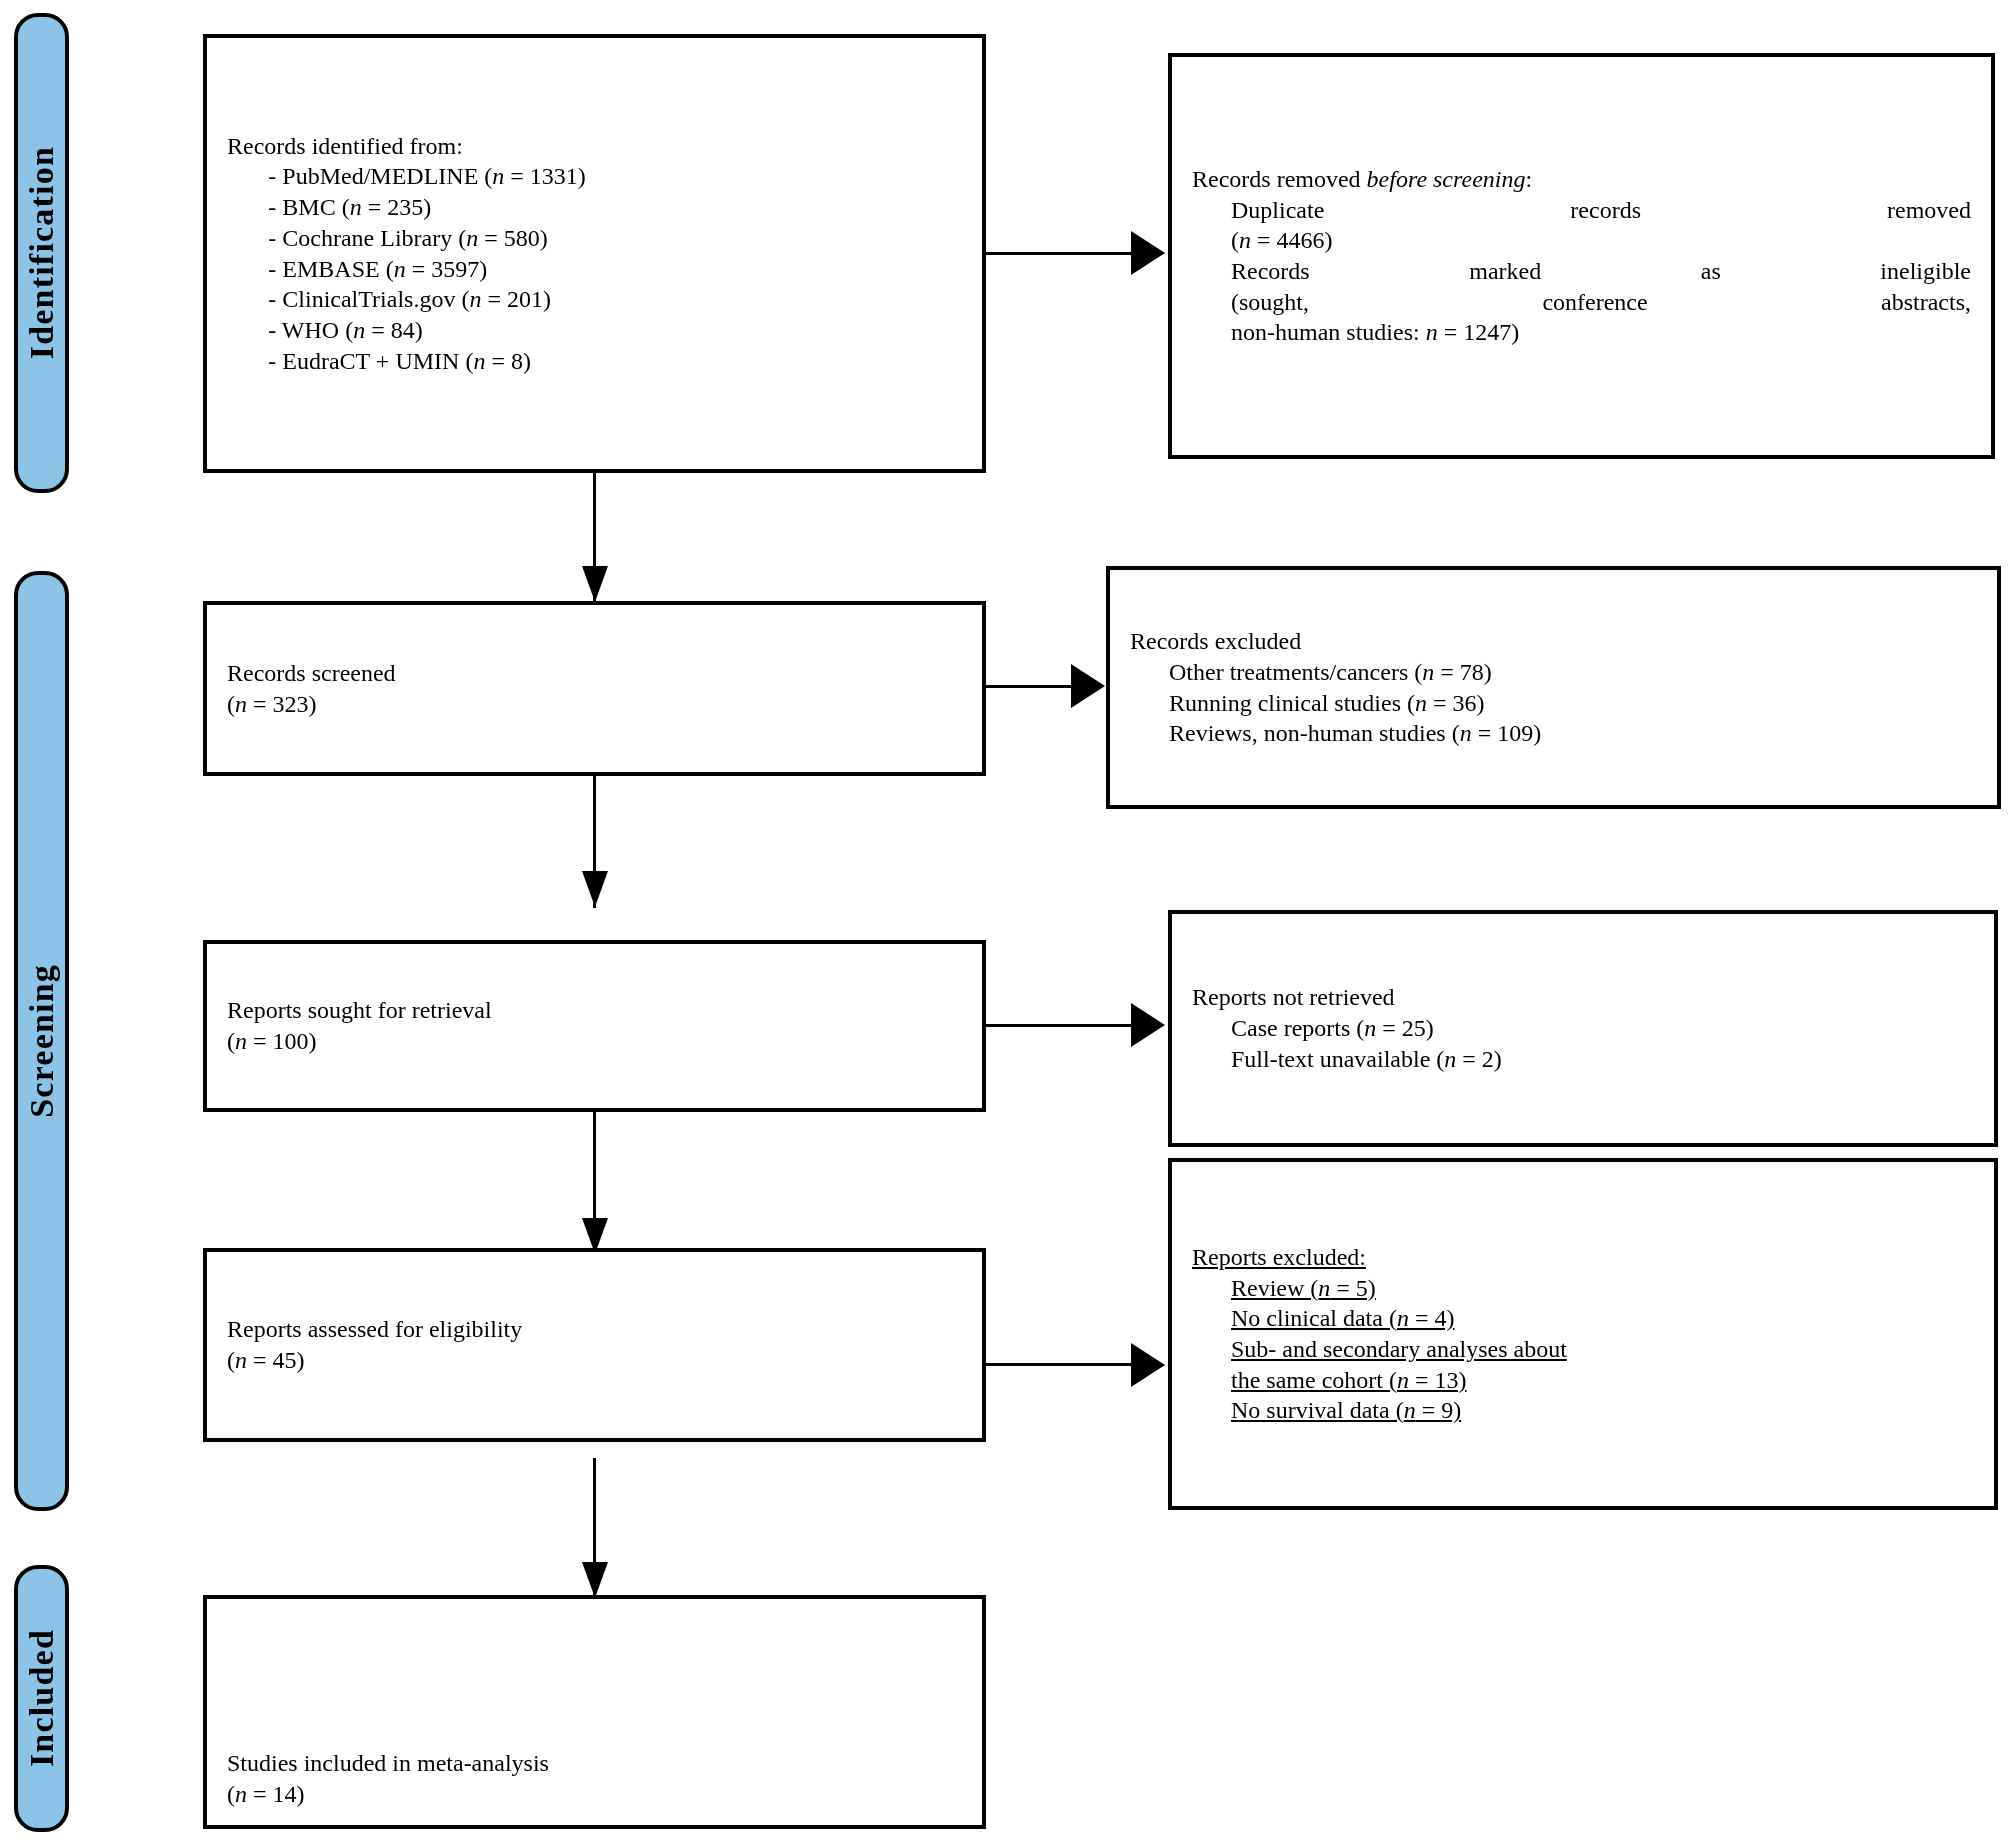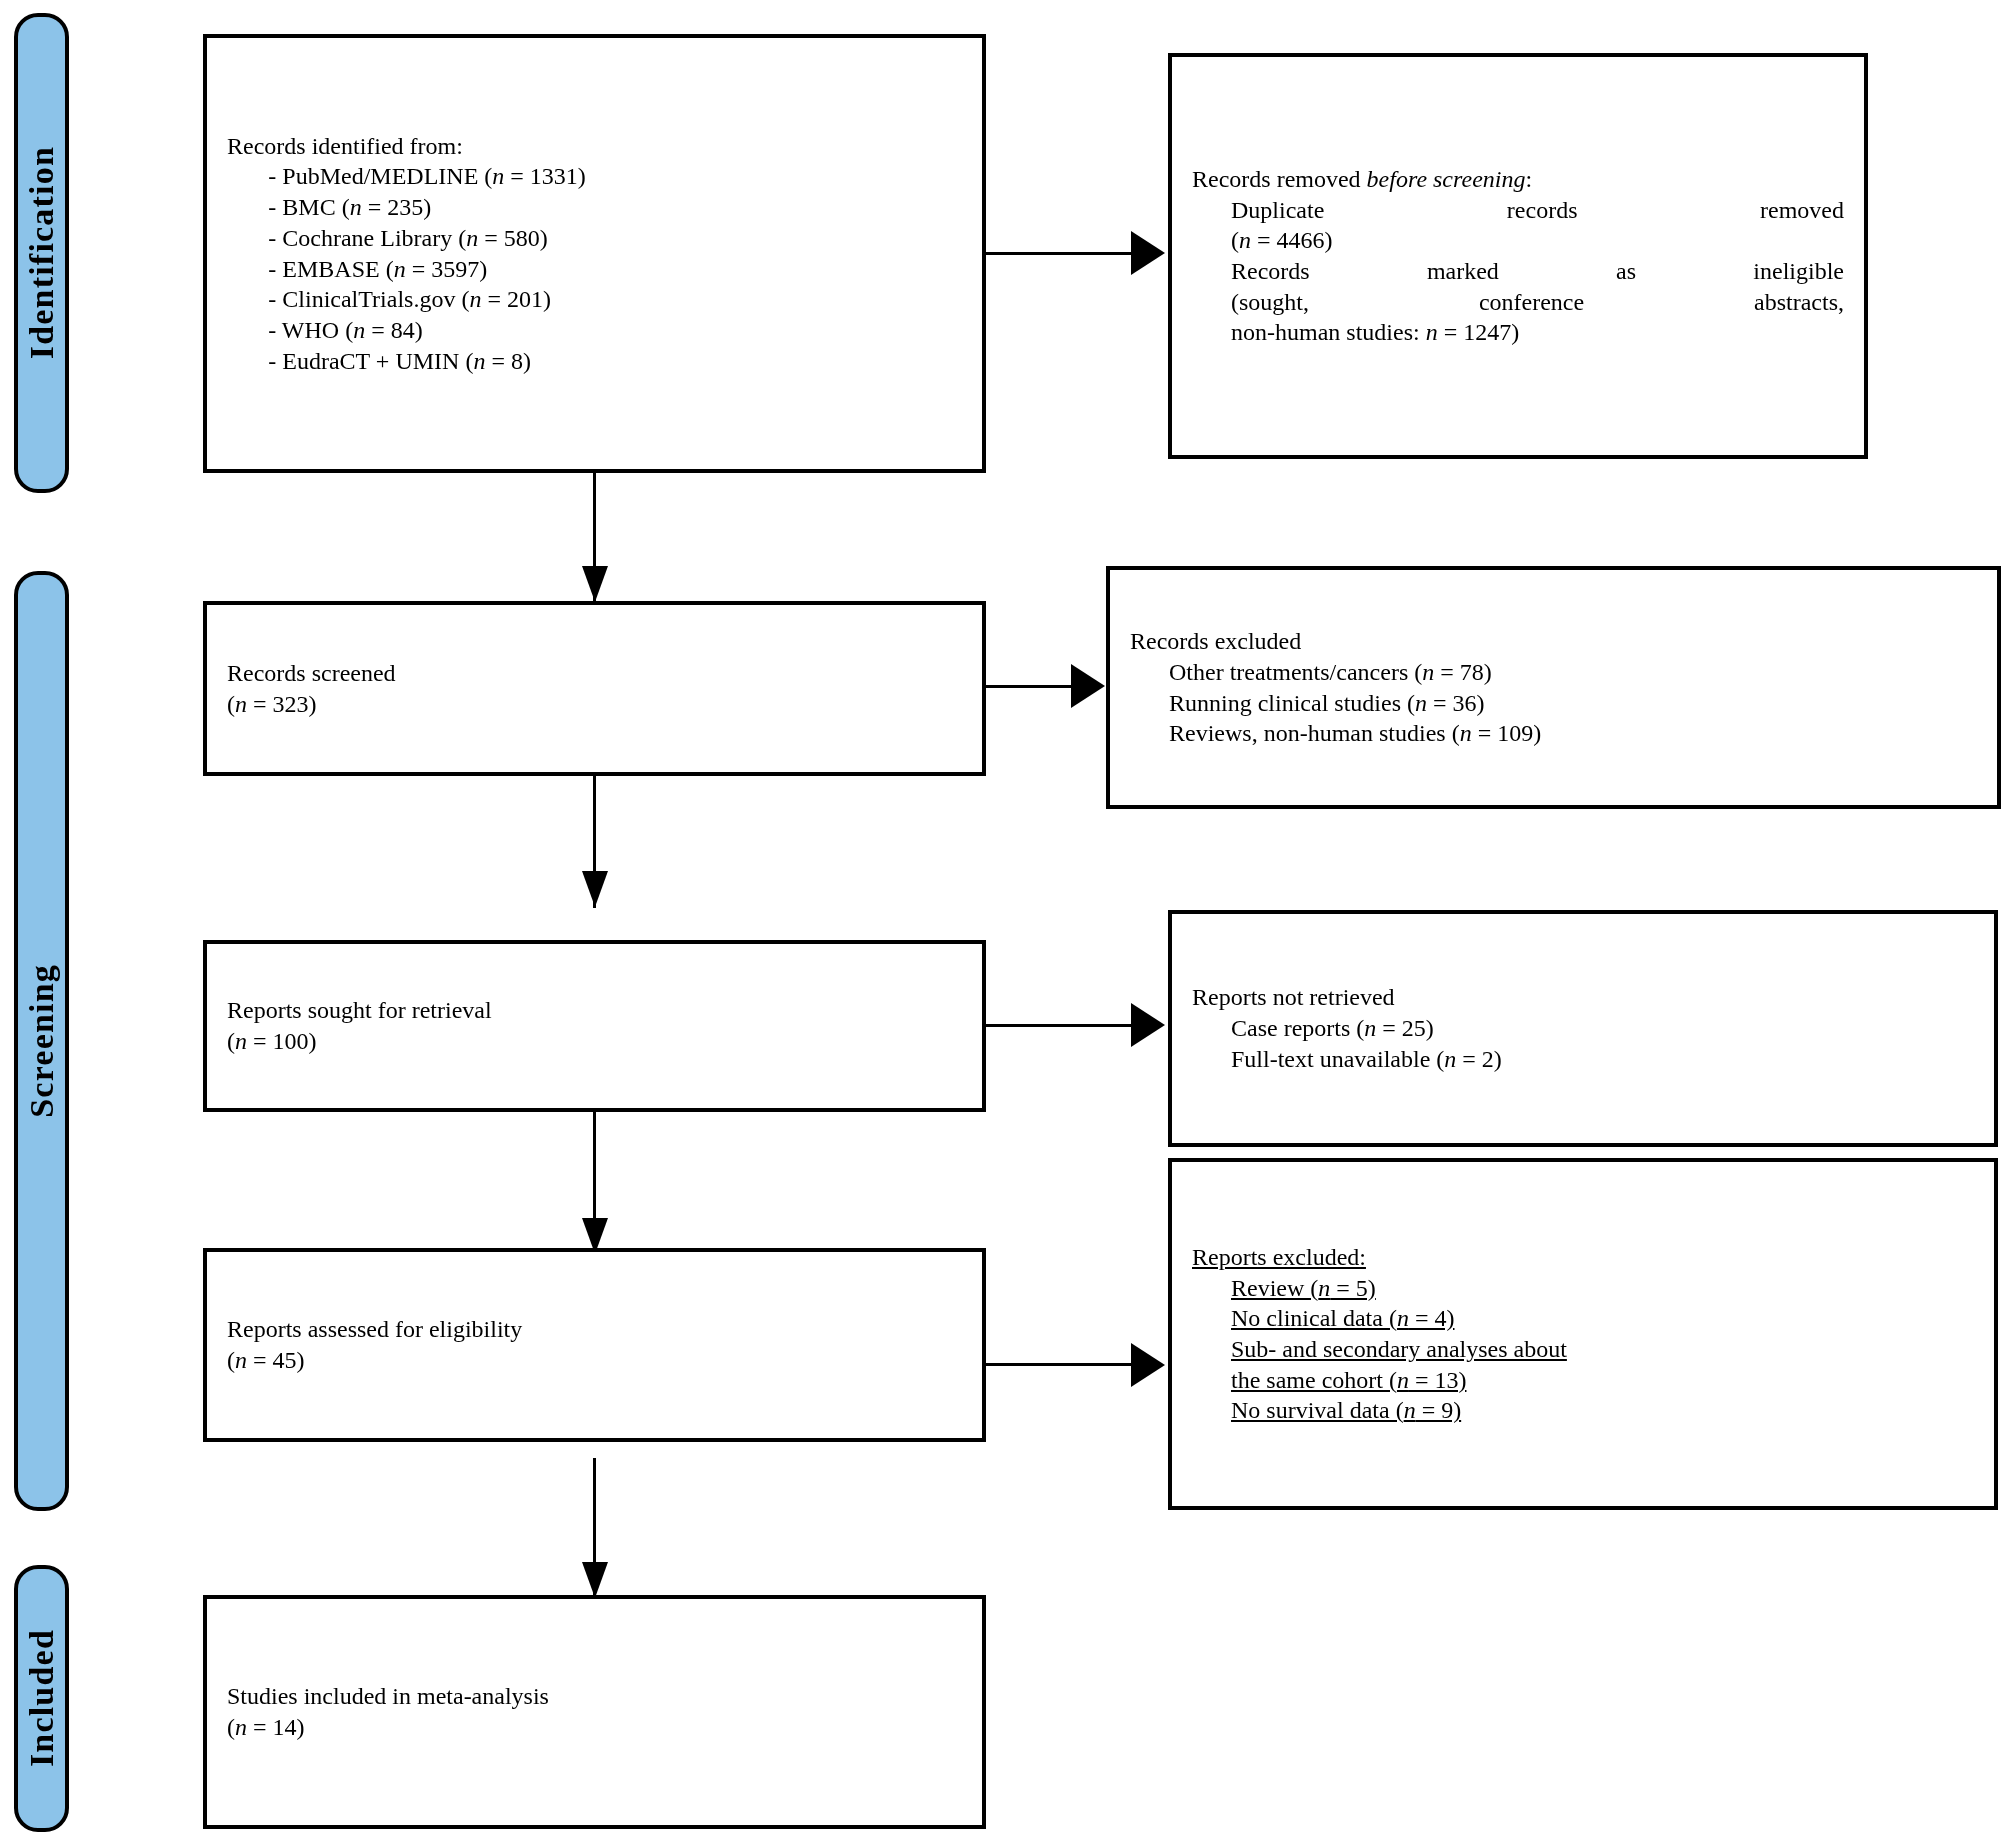--- a/index.html
+++ b/index.html
@@ -126,21 +126,21 @@
     <p>Records identified from:</p>
     <p class="indent">- PubMed/MEDLINE (<i style="font-style: italic;">n</i> = 1331)</p>
     <p class="indent">- BMC (<i style="font-style: italic;">n</i> = 235)</p>
     <p class="indent">- Cochrane Library (<i style="font-style: italic;">n</i> = 580)</p>
     <p class="indent">- EMBASE (<i style="font-style: italic;">n</i> = 3597)</p>
     <p class="indent">- ClinicalTrials.gov (<i style="font-style: italic;">n</i> = 201)</p>
     <p class="indent">- WHO (<i style="font-style: italic;">n</i> = 84)</p>
     <p class="indent">- EudraCT + UMIN (<i style="font-style: italic;">n</i> = 8)</p>
   </div>
 
-  <div class="box justify" style="left:1168px; top:53px; width:700px; height:406px;">
+  <div class="box justify" style="left:1168px; top:53px; width:827px; height:406px;">
     <p>
       <span>Records removed </span><i class="ital">before screening</i><span>:</span>
     </p>
     <p class="indent2 just just-mid">Duplicate records removed</p>
     <p class="indent2">(<i style="font-style: italic;">n</i> = 4466)</p>
     <p class="indent2 just just-mid">Records marked as ineligible</p>
     <p class="indent2 just just-mid">(sought, conference abstracts,</p>
     <p class="indent2">non-human studies: <i style="font-style: italic;">n</i> = 1247)</p>
   </div>
 
@@ -198,19 +198,19 @@
     <p class="indent2">the same cohort (<i style="font-style: italic;">n</i> = 13)</p>
     <p class="indent2">No survival data (<i style="font-style: italic;">n</i> = 9)</p>
   </div>
 
   <div class="hline" style="left:986px; top:1363px; width:148px;"></div>
   <div class="arrow-right" style="left:1131px; top:1343px;"></div>
 
   <div class="vline" style="left:593px; top:1458px; width:3px; height:139px;"></div>
   <div class="arrow-down slim" style="left:582px; top:1562px;"></div>
 
-  <div class="box" style="left:203px; top:1595px; width:783px; height:234px;">
+  <div class="box" style="left:203px; top:1595px; width:783px; height:234px;justify-content:flex-end;">
     <p>Studies included in meta-analysis</p>
     <p>(<i style="font-style: italic;">n</i> = 14)</p>
   </div>
 
 </div>
 
 
 </body></html>

